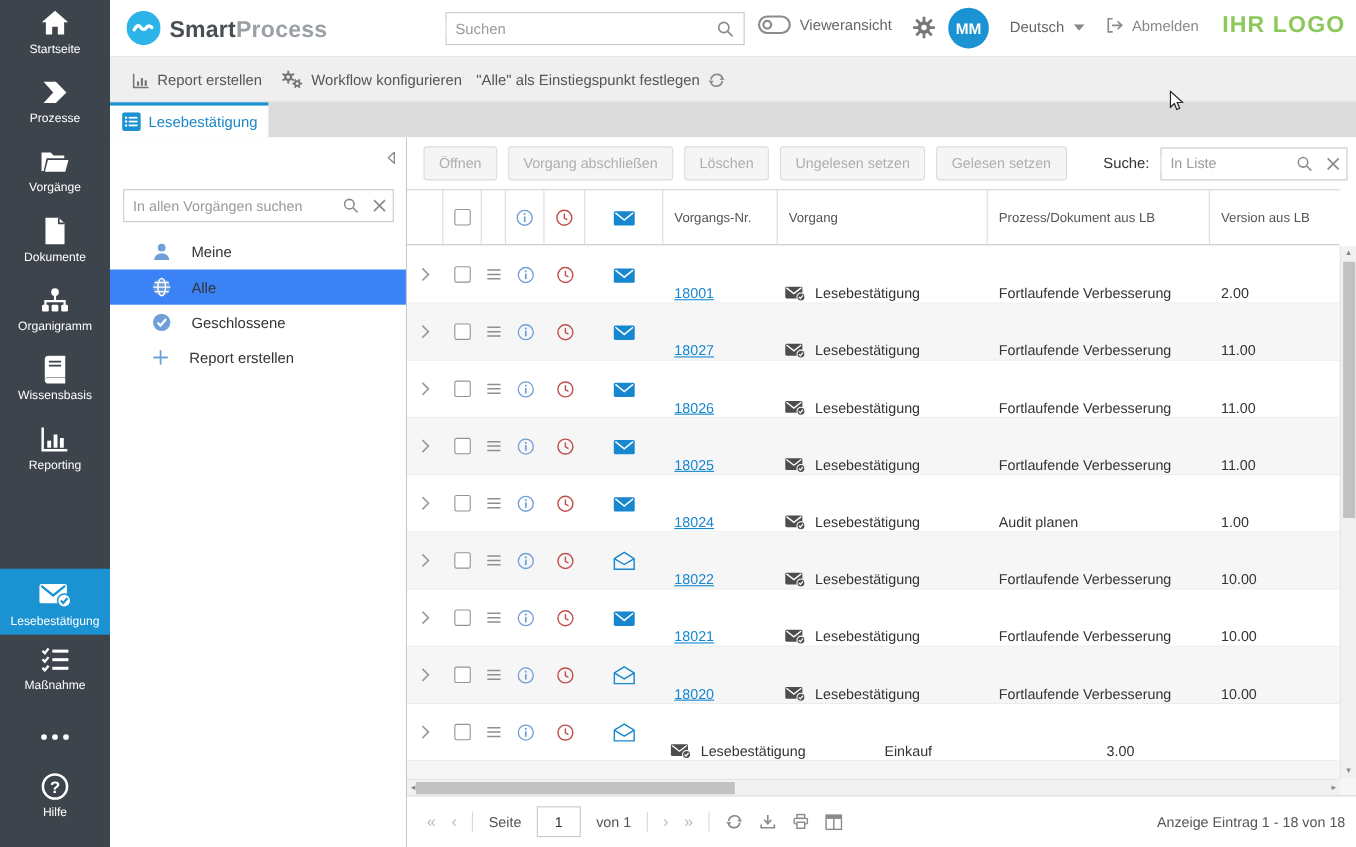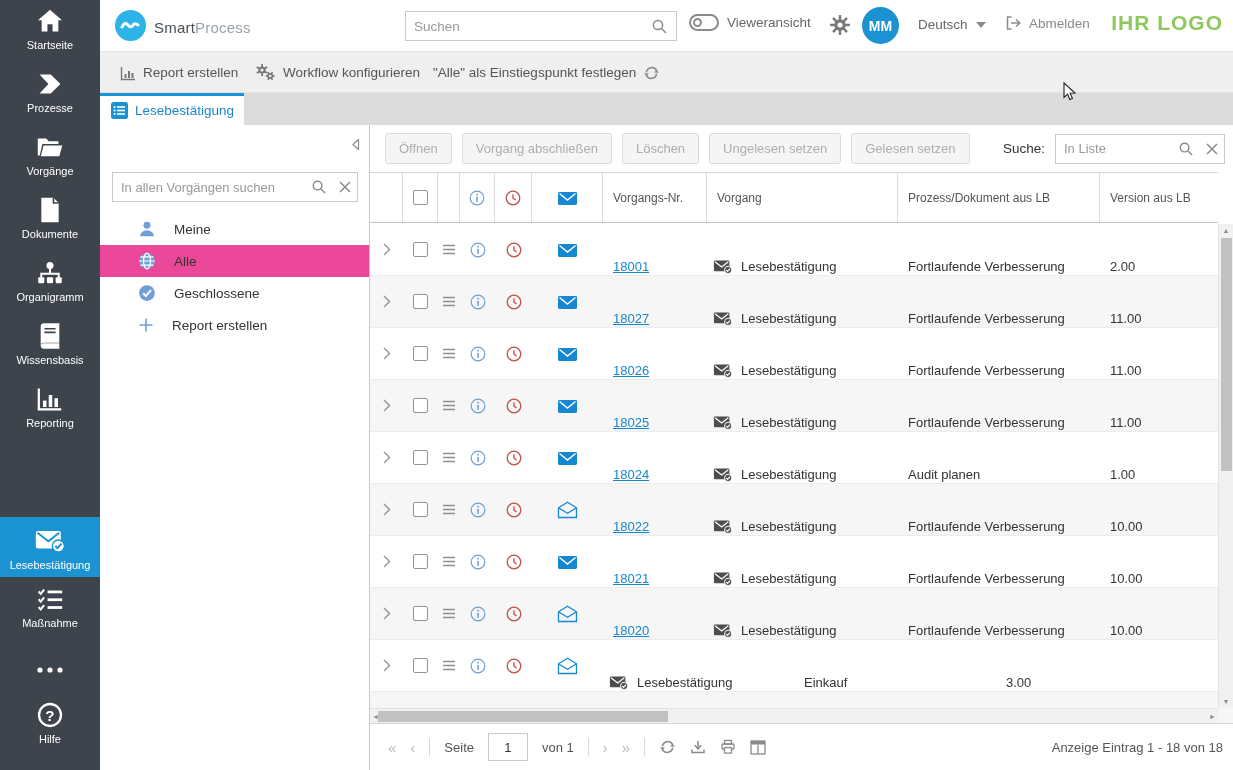--- a/index.html
+++ b/index.html
@@ -10,21 +10,21 @@
   
   .sidebar { position:absolute; left:0; top:0; width:100px; height:770px; background:#3d444b; z-index:5; }
   .sb-item { position:absolute; left:0; width:100px; text-align:center; color:#fff; cursor:pointer; }
   .sb-item .sb-ico { height:30px; display:flex; align-items:center; justify-content:center; }
   .sb-item .sb-label { font-size:11px; margin-top:3px; display:block; }
   .sb-item.active { background:#1b92d1; padding-top:9px; }
 
   
   .topbar { position:absolute; left:100px; top:0; width:1133px; height:52px; background:#fff; border-bottom:1px solid #e4e4e4; }
   .logo { position:absolute; left:15px; top:10px; display:flex; align-items:center; gap:8px; }
-  .logo-text { font-size:15px; font-weight:normal; color:#4a4f54; letter-spacing:.2px; }
+  .logo-text { font-size:21px; font-weight:bold; color:#4a4f54; letter-spacing:.2px; }
   .logo-text .lt2 { color:#9aa0a6; }
   .hsearch { position:absolute; left:305px; top:11px; width:272px; height:30px; border:1px solid #c9c9c9; background:#fff; display:flex; align-items:center; }
   .hsearch input { border:0; outline:0; flex:1; padding:0 8px; font-size:13.5px; color:#444; font-family:inherit; }
   .hsearch input::placeholder, .psearch input::placeholder, .lsearch input::placeholder { color:#9a9a9a; }
   .toggle-wrap { position:absolute; left:589px; top:14px; display:flex; align-items:center; gap:8px; }
   .toggle { width:30px; height:17px; border:2px solid #8b8b8b; border-radius:9px; position:relative; cursor:pointer; }
   .toggle .knob { position:absolute; left:2px; top:2px; width:9px; height:9px; border:2px solid #8b8b8b; border-radius:50%; }
   .toggle-label { font-size:13.5px; color:#666; }
   .gear-btn { position:absolute; left:730px; top:15px; cursor:pointer; }
   .avatar { position:absolute; left:762px; top:7px; width:37px; height:37px; border-radius:50%; background:#1b92d1; color:#fff; font-size:14px; font-weight:bold; display:flex; align-items:center; justify-content:center; cursor:pointer; }
@@ -42,21 +42,21 @@
   .tab-label { font-size:13.5px; color:#1b87c9; }
 
   
   .leftpanel { position:absolute; left:100px; top:125px; width:270px; height:645px; background:#fff; border-right:1px solid #c9c9c9; }
   .collapse { position:absolute; right:9px; top:11px; cursor:pointer; }
   .psearch { position:absolute; left:12px; top:47px; width:246px; height:30px; border:1px solid #c9c9c9; display:flex; align-items:center; }
   .psearch input { border:0; outline:0; flex:1; min-width:0; padding:0 8px; font-size:13px; color:#444; font-family:inherit; }
   .psearch .mini-ico { padding:0 6px; cursor:pointer; display:flex; }
   .plist { position:absolute; left:0; top:88px; width:269px; }
   .plist-item { height:32px; display:flex; align-items:center; gap:18px; padding-left:38px; font-size:13.5px; color:#333; cursor:pointer; }
-  .plist-item.selected { background:#ec4899; }
+  .plist-item.selected { background:#3b82f6; }
 
   
   .main { position:absolute; left:370px; top:125px; width:863px; height:645px; background:#fff; }
   .actionsbar { position:absolute; left:0; top:0; width:863px; height:47px; display:flex; align-items:center; padding:0 8px 0 15px; gap:10px; }
   .abtn { background:#f5f5f5; border:1px solid #dcdcdc; border-radius:3px; color:#aeaeae; font-size:13px; padding:7px 13px; font-family:inherit; white-space:nowrap; }
   .suche-label { margin-left:auto; font-size:13.5px; color:#333; }
   .lsearch { width:170px; height:30px; border:1px solid #c9c9c9; display:flex; align-items:center; }
   .lsearch input { border:0; outline:0; flex:1; min-width:0; padding:0 8px; font-size:13px; color:#444; font-family:inherit; }
   .lsearch .mini-ico { padding:0 6px; cursor:pointer; display:flex; }
 

